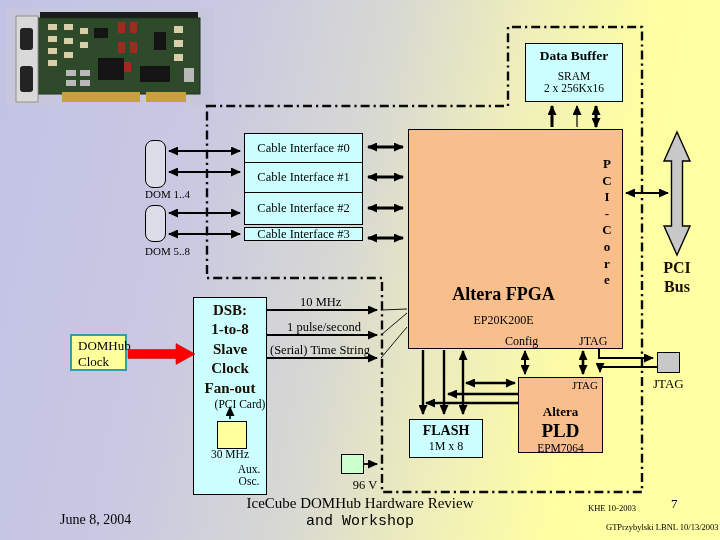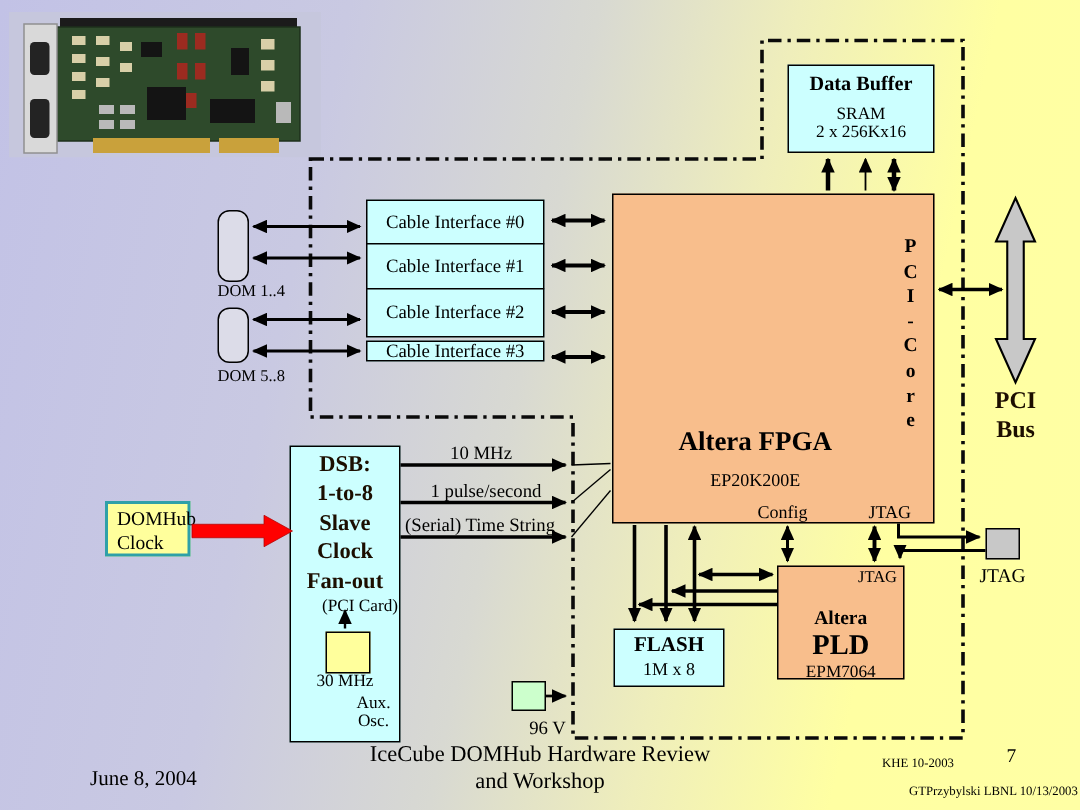--- a/index.html
+++ b/index.html
@@ -229,18 +229,18 @@
 
   <div class="lbl z2" style="left:300px;top:295px;font-size:12.5px;">10 MHz</div>
   <div class="lbl z2" style="left:287px;top:320px;font-size:12.5px;">1 pulse/second</div>
   <div class="lbl z2" style="left:270px;top:343px;font-size:12.5px;">(Serial) Time String</div>
 
   <div class="box greenbox z2" style="left:341px;top:454px;width:23px;height:20px;"></div>
   <div class="lbl z2" style="left:339px;top:478px;width:30px;text-align:center;font-size:12.5px;margin-left:11px;">96 V</div>
 
   <div class="lbl z4" style="left:60px;top:497px;font-size:14px;margin-top:15px;">June 8, 2004</div>
   <div class="lbl z4" style="left:210px;top:495px;width:300px;text-align:center;font-size:15px;">IceCube DOMHub Hardware Review</div>
-  <div class="lbl z4" style="left:210px;top:513px;width:300px;text-align:center;font-size:15px;">and Workshop</div>
+  <div class="lbl z4" style="left:210px;top:513px;width:300px;text-align:center;font-size:15px;font-family:Liberation Mono, monospace;">and Workshop</div>
   <div class="lbl z4" style="left:588px;top:503px;font-size:8.5px;">KHE 10-2003</div>
   <div class="lbl z4" style="left:671px;top:496px;font-size:13px;">7</div>
   <div class="lbl z4" style="left:606px;top:522px;font-size:8.5px;">GTPrzybylski LBNL 10/13/2003</div>
 
 </div>
 
 </body></html>

